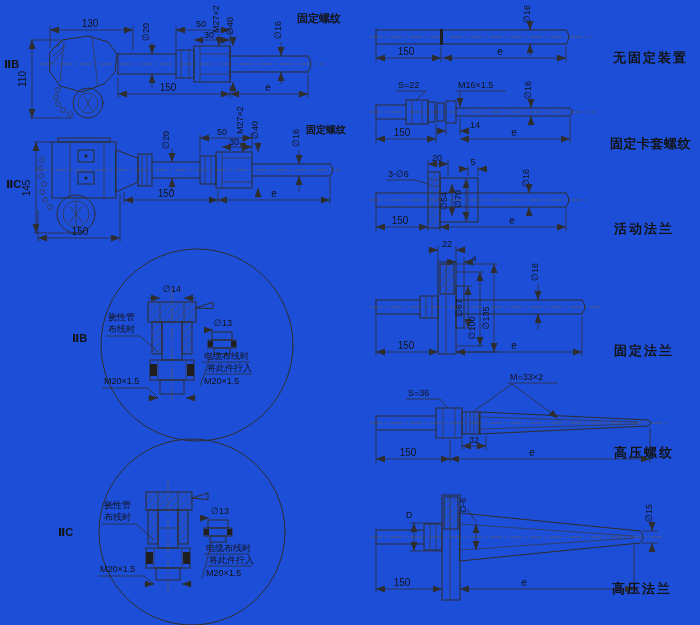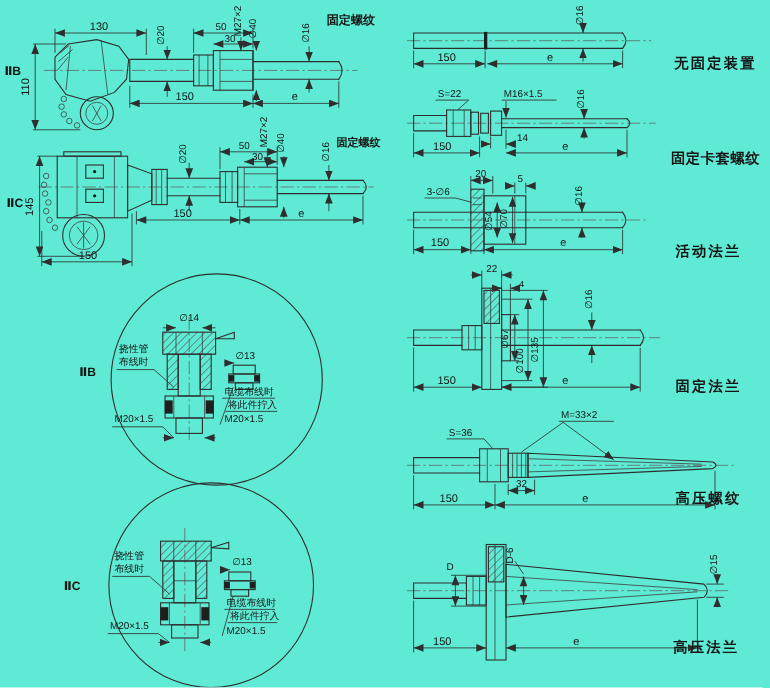--- a/index.html
+++ b/index.html
@@ -1,16 +1,16 @@
 <!DOCTYPE html>
 <html><head>
 <meta charset="utf-8">
 <style>
   html,body{margin:0;padding:0;background:#ffffff;}
-  .stage{position:relative;width:700px;height:625px;background:#5eead4;overflow:hidden;}
+  .stage{position:relative;width:700px;height:625px;background:#1d4ed8;overflow:hidden;}
   svg{display:block;}
   .ln{stroke:#2e2e2e;stroke-width:1;fill:none;stroke-linecap:square;}
   .thin{stroke:#3a3a3a;stroke-width:.7;fill:none;}
   .dim{stroke:#2e2e2e;stroke-width:.75;fill:none;}
   .cl{stroke:#606060;stroke-width:.7;stroke-dasharray:12 3 2 3;fill:none;}
   .hx{fill:url(#h);stroke:#2e2e2e;stroke-width:1;}
   .bk{fill:#1f1f1f;stroke:none;}
   text{font-family:"Liberation Sans","DejaVu Sans",sans-serif;fill:#141414;}
   .t8{font-size:8px;}.t9{font-size:9px;}.t10{font-size:10px;}.t11{font-size:11px;font-weight:600;}
   .cap{font-size:13px;font-weight:700;letter-spacing:2px;}

